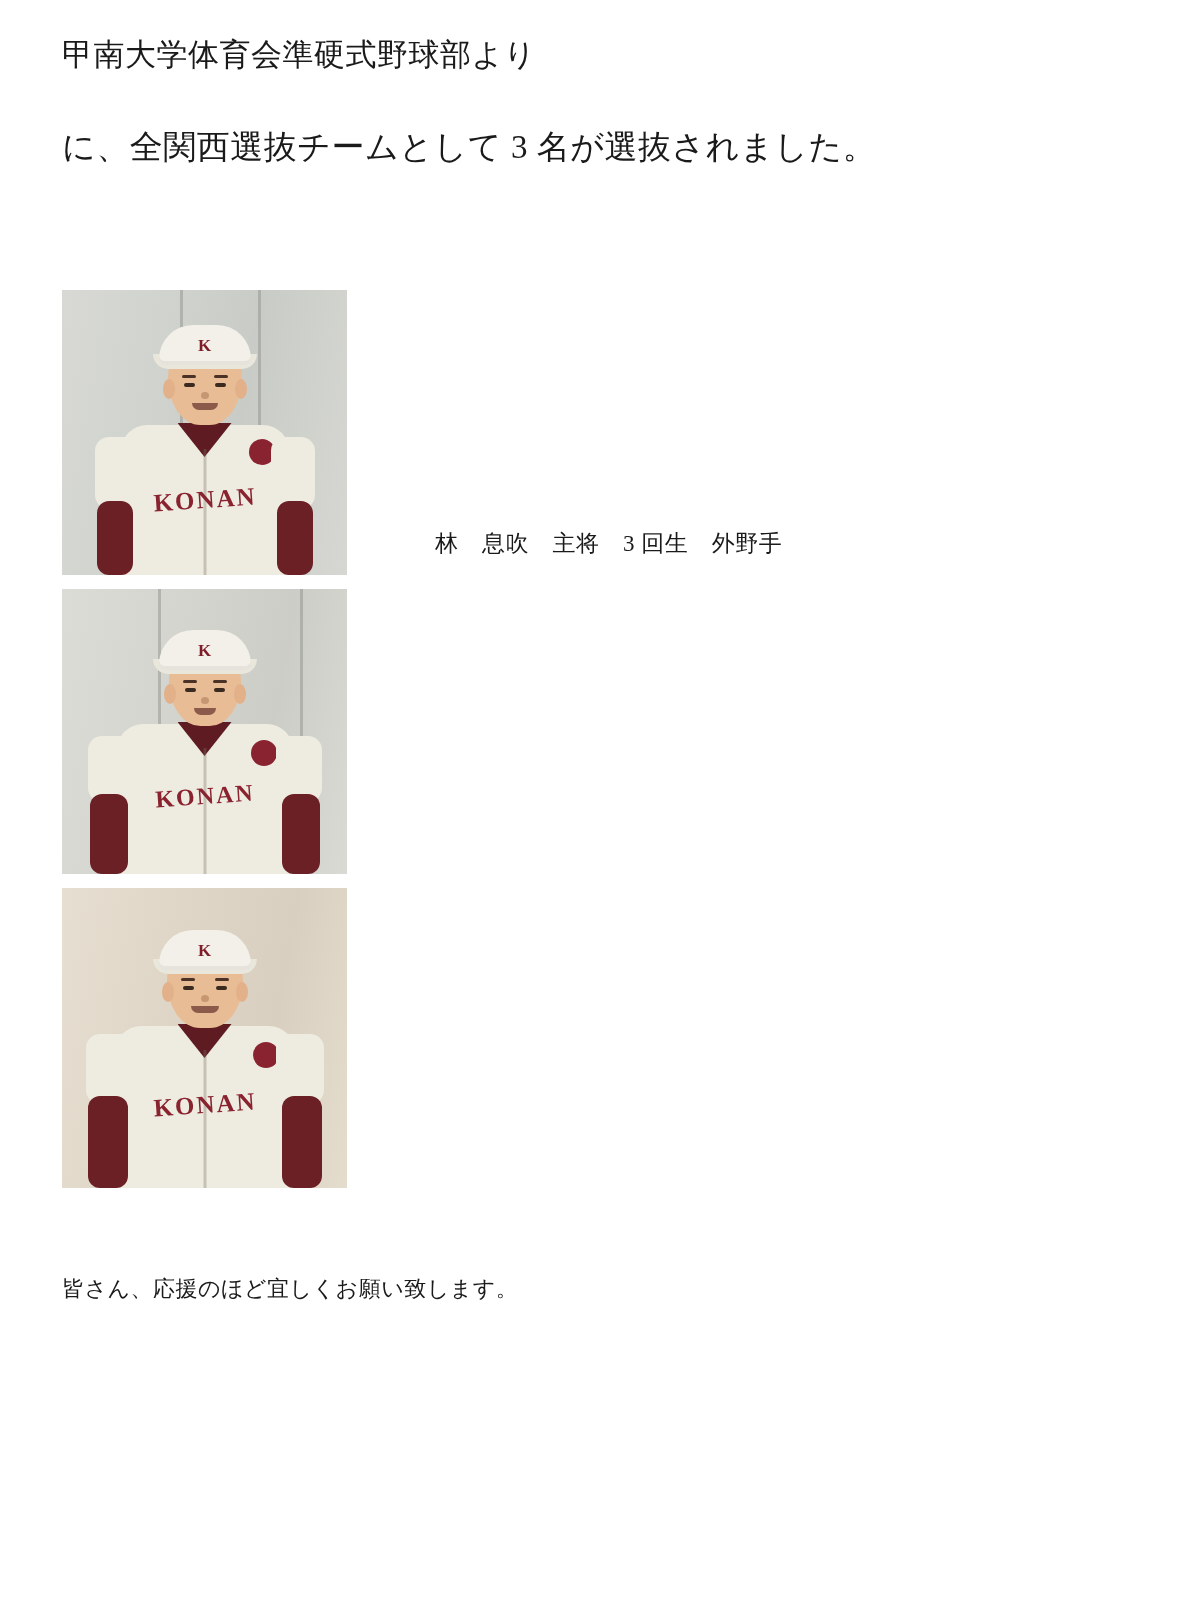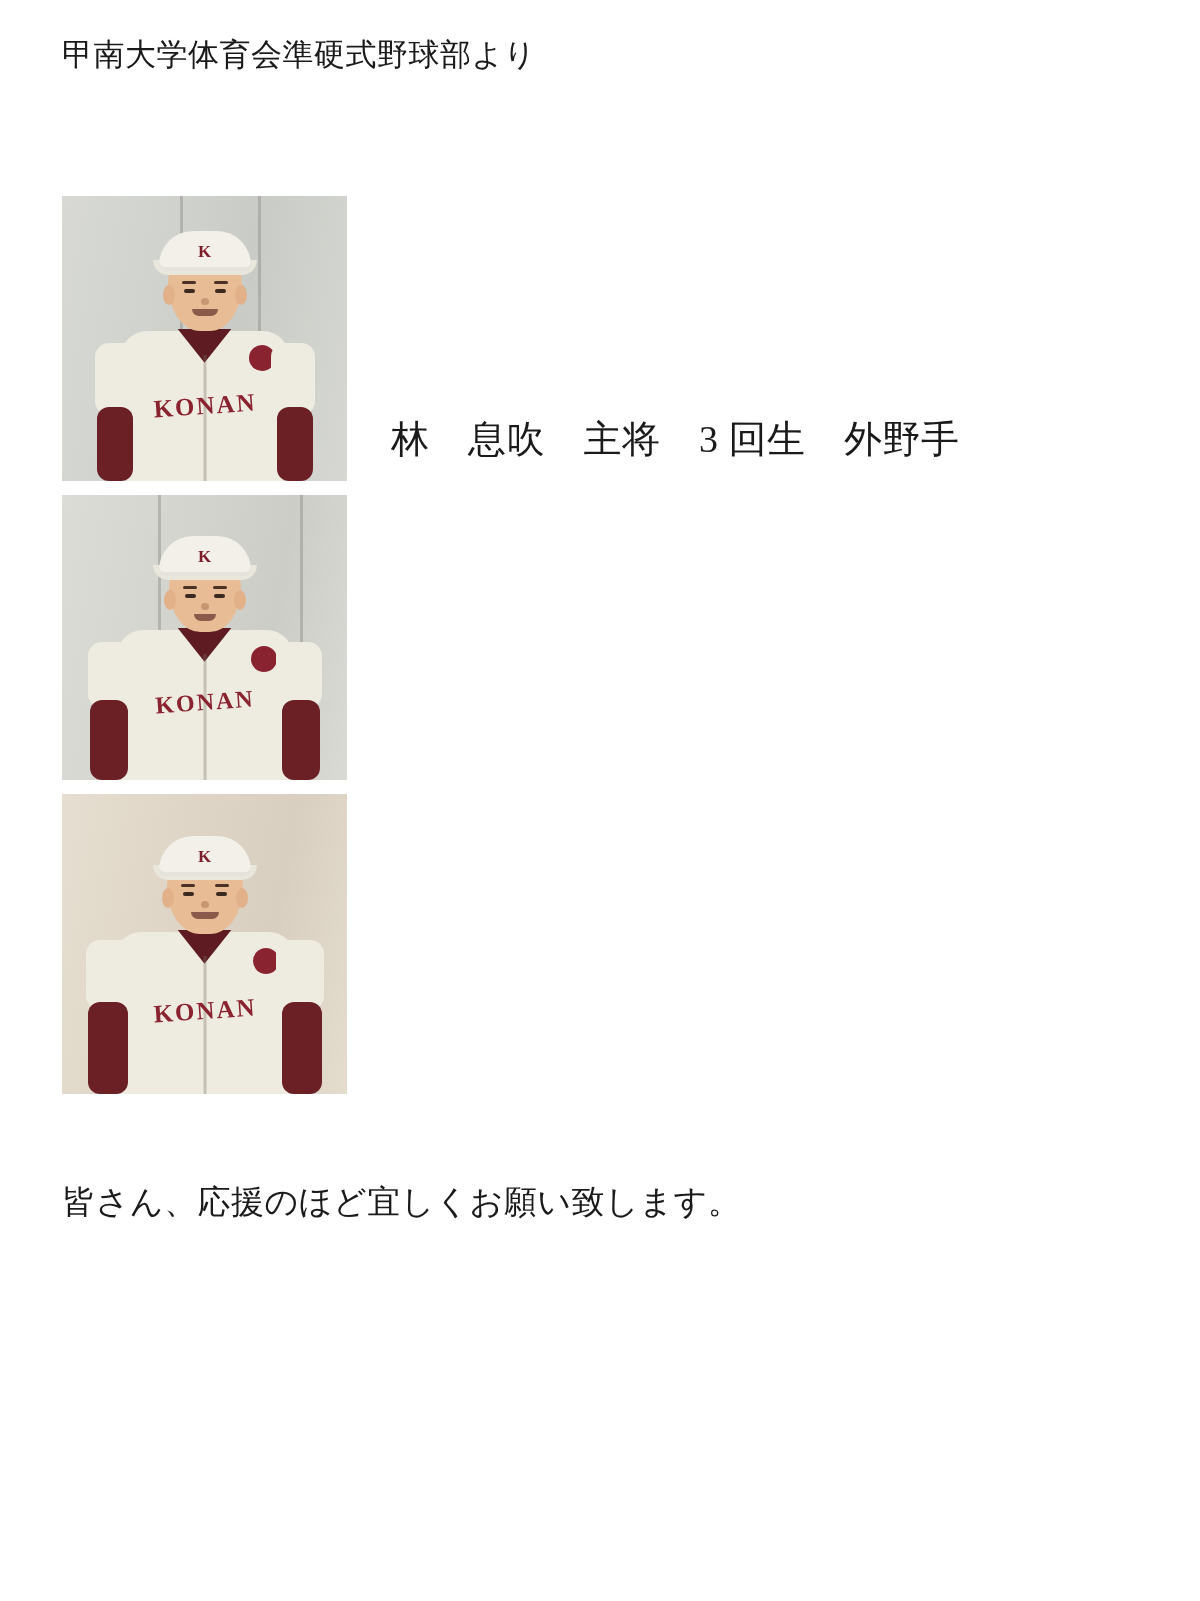--- a/index.html
+++ b/index.html
@@ -59,29 +59,29 @@
     width: 285px;
     height: 285px;
     flex: 0 0 285px;
     position: relative;
     overflow: hidden;
     background: #cfcfcf;
   }
   .player-row:nth-child(3) .photo { height: 300px; flex-basis: 285px; }
 
   .caption {
-    font-size: 38px;
+    font-size: 23px;
     letter-spacing: 0.5px;
     white-space: pre;
     padding-bottom: 16px;
-    margin-left: 44px;
+    margin-left: 88px;
   }
 
   .line-footer {
-    font-size: 33px;
+    font-size: 22px;
     letter-spacing: 0.5px;
     margin-top: 86px;
   }
 
   
   .bg {
     position: absolute;
     inset: 0;
   }
   .bg-a { background: linear-gradient(100deg,#d8d9d4 0%,#cfd2cd 35%,#c9ccc6 60%,#d6d7d2 100%); }
@@ -237,20 +237,21 @@
   }
 </style>
 </head>
 <body>
 
 <div class="page">
 
   <p class="line-intro">甲南大学体育会準硬式野球部より</p>
 
 
+  <p class="line-sub">に、全関西選抜チームとして 3 名が選抜されました。</p>
 
   <div class="players">
 
     <div class="player-row">
       <div class="photo">
         <div class="bg bg-a"></div>
         <div class="seam" style="left:118px;"></div>
         <div class="seam" style="left:196px;"></div>
 
         <div class="body-group" style="width:240px;height:230px;">

